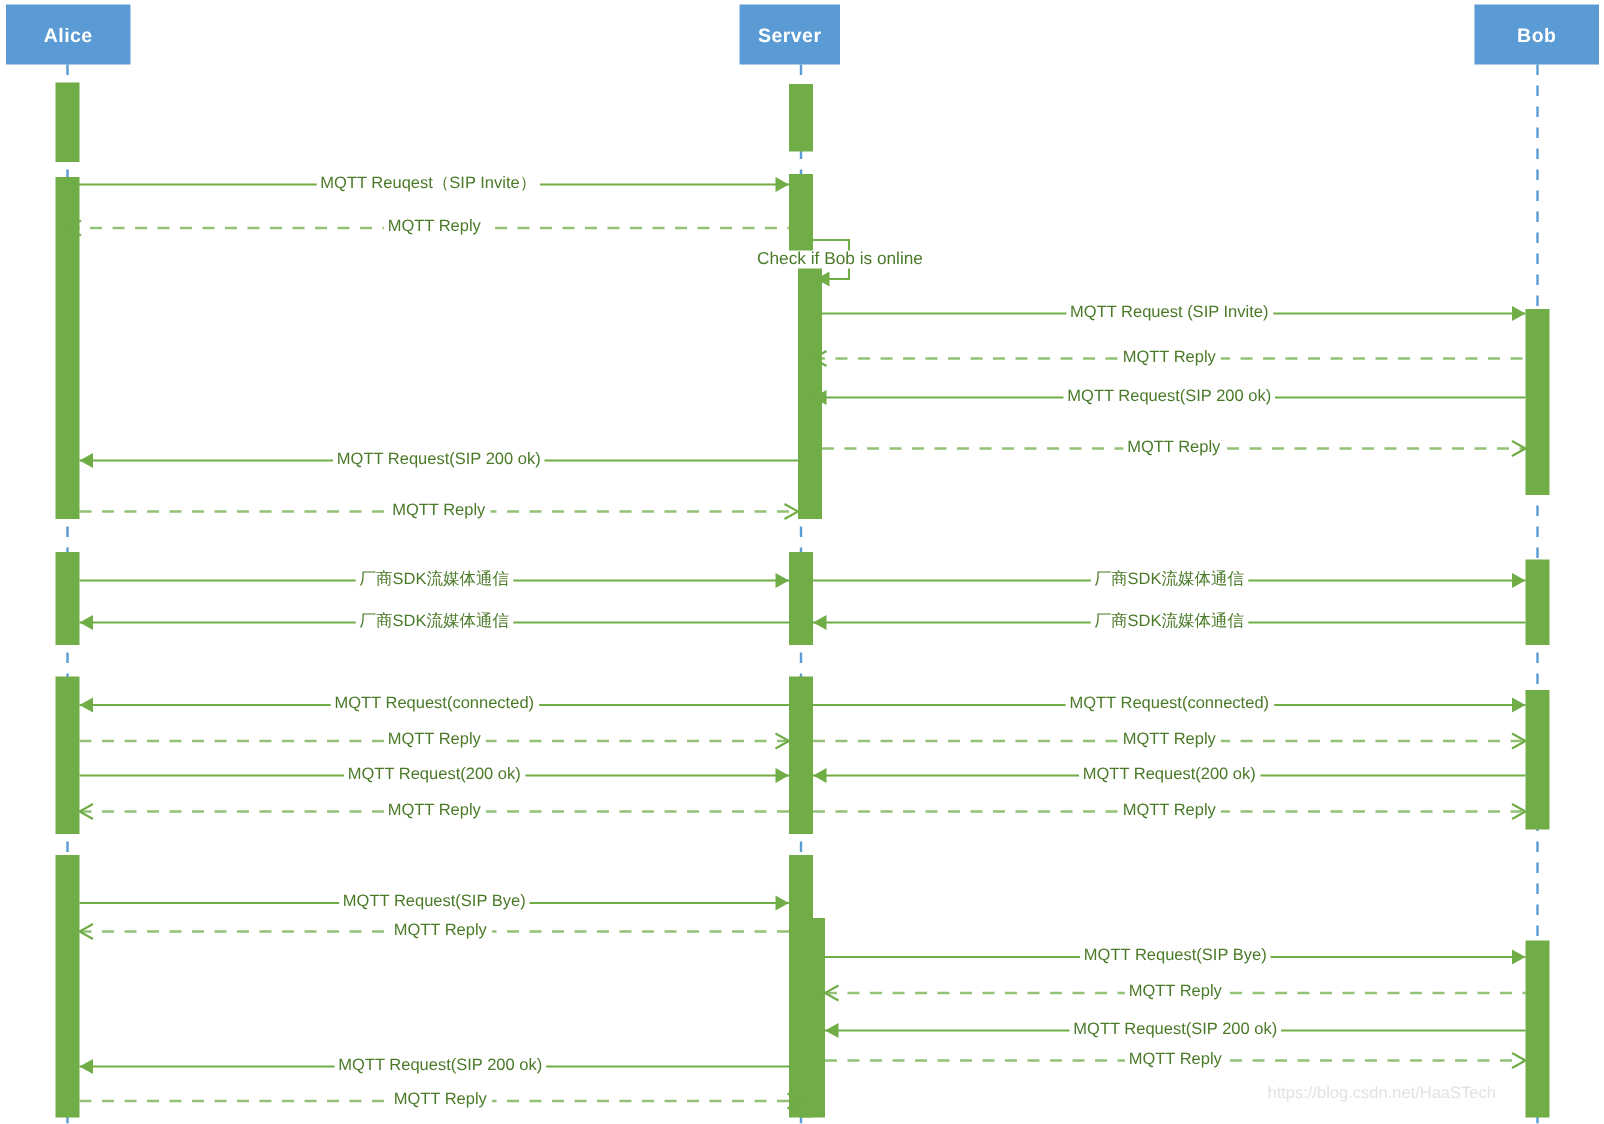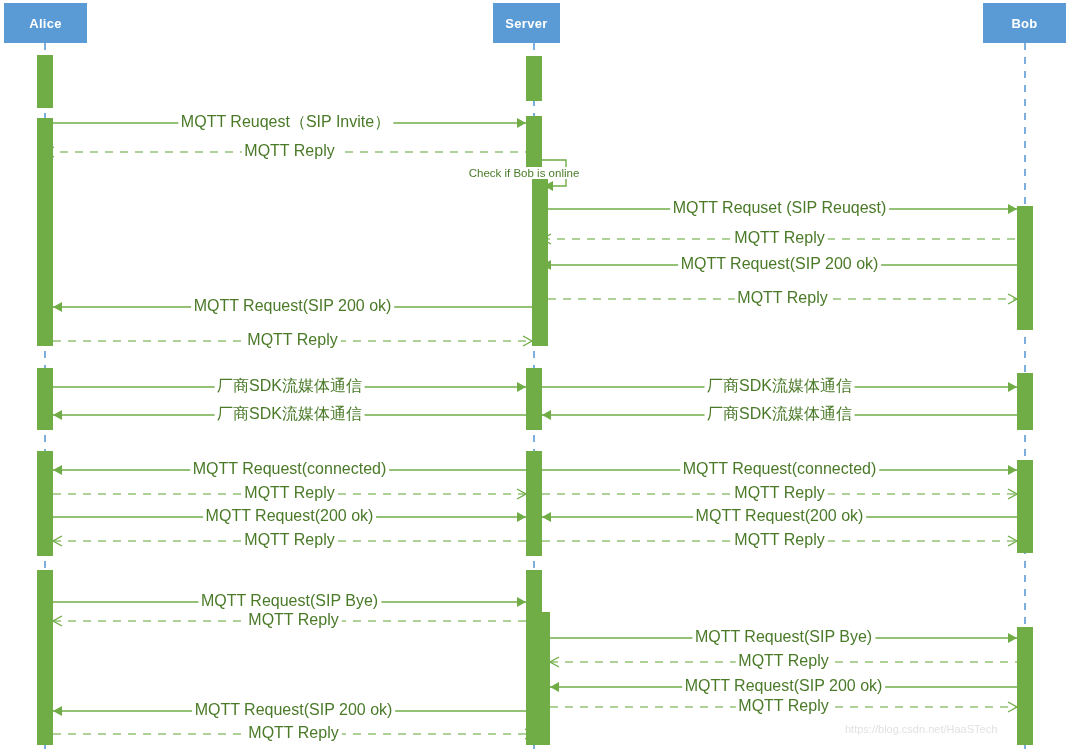--- a/index.html
+++ b/index.html
@@ -18,21 +18,21 @@
     font-size:13px;
     font-weight:bold;
     display:flex;
     align-items:center;
     justify-content:center;
     letter-spacing:0.3px;
   }
   .msg-label{
     position:absolute;
     color:#4a7a28;
-    font-size:16px;
+    font-size:11px;
     background:#ffffff;
     padding:0 3px;
     white-space:nowrap;
     transform:translate(-50%,-50%);
     line-height:12px;
   }
   .note-label{
     position:absolute;
     color:#4a7a28;
     font-size:11.5px;
@@ -243,22 +243,22 @@
       <g>
         <line x1="53" y1="734" x2="534" y2="734" stroke="#70ad47" stroke-width="1.6" stroke-dasharray="8 7" opacity="0.75"></line>
         <g>
           <path d="M 525 729 L 534 734 L 525 739" fill="none" stroke="#70ad47" stroke-width="1.4"></path>
         </g>
       </g>
     </svg>
   <div id="overlay">
       <div class="msg-label" style="left: 285.5px; top: 122px;">MQTT Reuqest（SIP Invite）</div>
       <div class="msg-label" style="left: 289.5px; top: 151px;">MQTT Reply</div>
-      <div class="note-label" style="left: 524px; top: 173px;">Check if Bob is online</div>
-      <div class="msg-label" style="left: 779.5px; top: 208px;">MQTT Requset (SIP Reuqest)</div>
+      <div class="note-label" style="left: 560px; top: 173px;">Check if Bob is online</div>
+      <div class="msg-label" style="left: 779.5px; top: 208px;">MQTT Request (SIP Invite)</div>
       <div class="msg-label" style="left: 779.5px; top: 238px;">MQTT Reply</div>
       <div class="msg-label" style="left: 779.5px; top: 264px;">MQTT Request(SIP 200 ok)</div>
       <div class="msg-label" style="left: 292.5px; top: 306px;">MQTT Request(SIP 200 ok)</div>
       <div class="msg-label" style="left: 782.5px; top: 298px;">MQTT Reply</div>
       <div class="msg-label" style="left: 292.5px; top: 340px;">MQTT Reply</div>
       <div class="msg-label" style="left: 289.5px; top: 386px;">厂商SDK流媒体通信</div>
       <div class="msg-label" style="left: 779.5px; top: 386px;">厂商SDK流媒体通信</div>
       <div class="msg-label" style="left: 289.5px; top: 414px;">厂商SDK流媒体通信</div>
       <div class="msg-label" style="left: 779.5px; top: 414px;">厂商SDK流媒体通信</div>
       <div class="msg-label" style="left: 289.5px; top: 469px;">MQTT Request(connected)</div>

